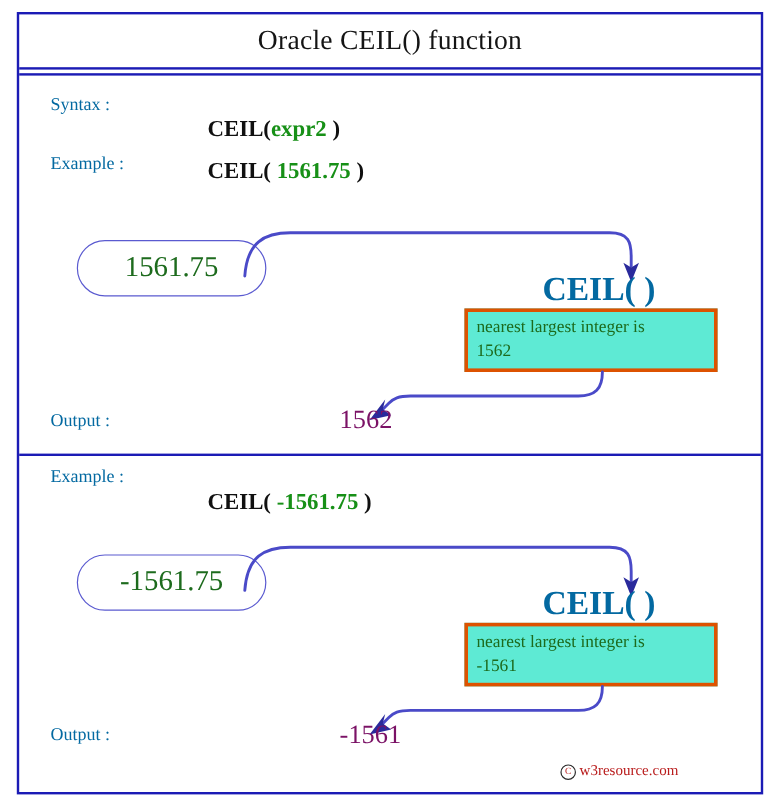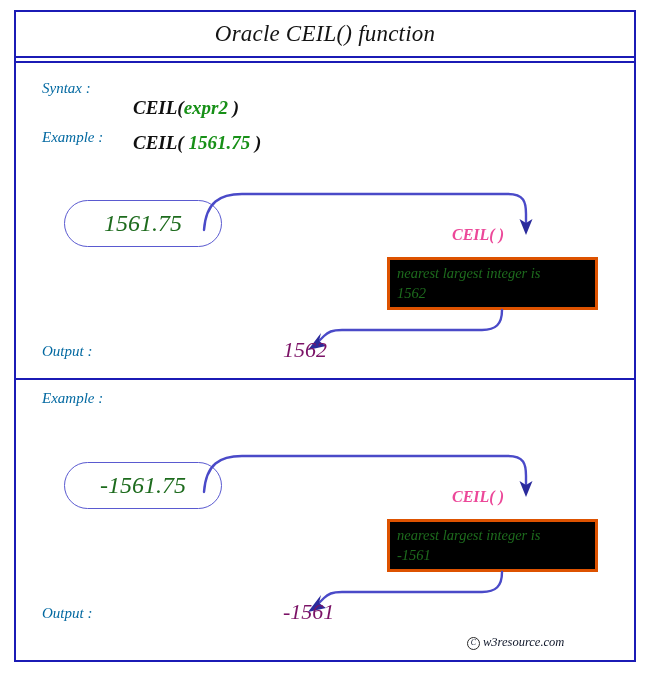--- a/index.html
+++ b/index.html
@@ -11,21 +11,20 @@
   body {
     font-family: "Liberation Serif", "DejaVu Serif", serif;
     -webkit-font-smoothing: antialiased;
   }
   #page {
     position: relative;
     width: 650px;
     height: 674px;
     overflow: hidden;
     background: #ffffff;
-    font-style: italic;
   }
 
   
   .frame {
     position: absolute;
     left: 14px;
     top: 10px;
     width: 622px;
     height: 652px;
     border: 2px solid #1b1bb5;
@@ -84,27 +83,28 @@
   .label-green {
     color: #0369a1;
     font-size: 15px;
     font-family: "Liberation Serif", "DejaVu Serif", serif;
   }
   .code-line {
     font-size: 19px;
     color: #101010;
     font-weight: bold;
     font-family: "Liberation Serif", "DejaVu Serif", serif;
+    margin-left: 40px;
   }
   .code-line .arg { color: #179017; }
 
   .fn-label {
-    font-size: 16px;
+    font-size: 28px;
     font-weight: bold;
-    color: #ec4899;
+    color: #0369a1;
     font-family: "Liberation Serif", "DejaVu Serif", serif;
   }
 
   .output-value {
     font-size: 22px;
     color: #7b1266;
     font-family: "Liberation Serif", "DejaVu Serif", serif;
   }
 
   
@@ -122,39 +122,39 @@
     font-size: 24px;
     color: #1d6b1d;
     font-family: "Liberation Serif", "DejaVu Serif", serif;
   }
 
   
   .callout {
     position: absolute;
     box-sizing: border-box;
     border: 3px solid #dd5200;
-    background: #000000;
+    background: #5eead4;
     padding: 4px 7px 5px 7px;
   }
   .callout-line {
     font-size: 14.5px;
     color: #1d6b1d;
     line-height: 1.35;
     font-family: "Liberation Serif", "DejaVu Serif", serif;
     white-space: nowrap;
   }
 
   
   .connector { position: absolute; overflow: visible; }
 
   
   .watermark {
     position: absolute;
     font-size: 12.5px;
-    color: #0f172a;
+    color: #b91c1c;
     font-family: "Liberation Serif", "DejaVu Serif", serif;
     white-space: nowrap;
   }
   .wm-c {
     display: inline-block;
     width: 11px; height: 11px;
     line-height: 10px;
     text-align: center;
     border: 1px solid #2b2b2b;
     border-radius: 50%;
@@ -209,20 +209,23 @@
       <path d="M 12 42 L 30 38 L 23 33 L 25 25 Z" fill="#2a2a9c"></path>
     </svg>
 
     <div class="abs label-green" style="left:26px; top:331px;">Output :</div>
     <div class="abs output-value" style="left:267px; top:325px;">1562</div>
 
     <div class="rule-mid"></div>
 
     <div class="abs label-green" style="left:26px; top:378px;">Example :</div>
 
+    <div class="abs code-line" style="left:117px; top:396px;">
+      <span>CEIL( </span><span class="arg">-1561.75</span><span> )</span>
+    </div>
 
     <div class="pill" style="left:48px; top:450px; width:158px; height:47px;">
       <span class="pill-text">-1561.75</span>
     </div>
 
     <svg class="connector" style="left:180px; top:422px;" width="340" height="70" viewBox="0 0 340 70">
       <path d="M 8 58 C 10 30, 24 22, 46 22 L 312 22 C 328 22, 330 30, 330 42 L 330 50" fill="none" stroke="#4a4ac8" stroke-width="2.4" stroke-linecap="round"></path>
       <path d="M 330 63 L 323.5 47 L 330 51 L 336.5 47 Z" fill="#2a2a9c"></path>
     </svg>
 

